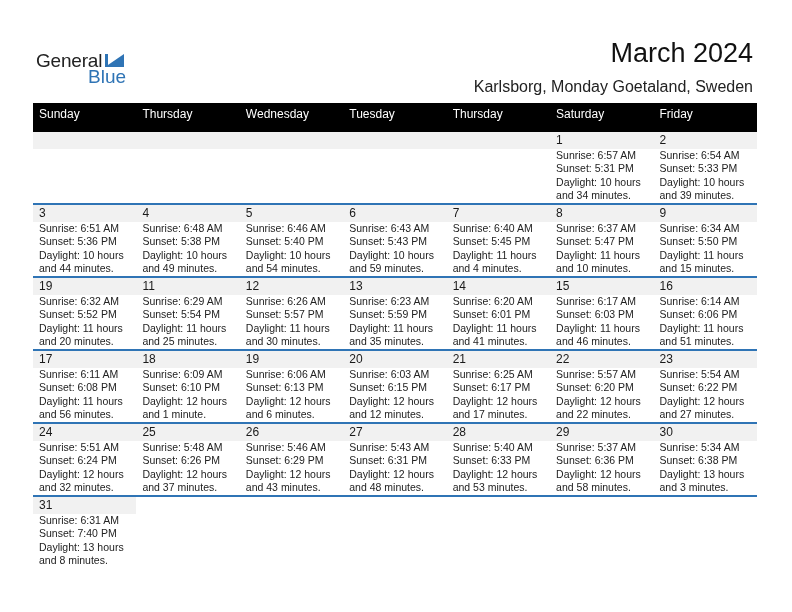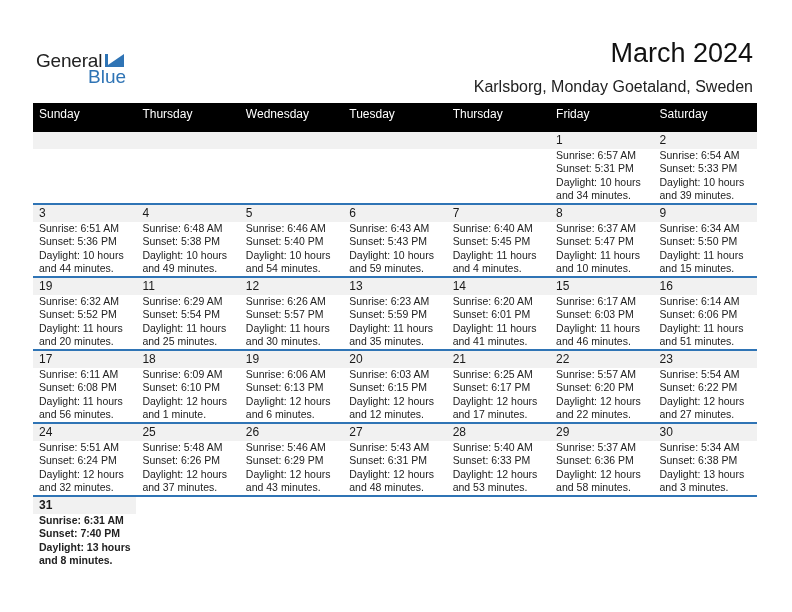--- a/index.html
+++ b/index.html
@@ -8,21 +8,21 @@
   .logo .general { position:absolute; left:0; top:0; font-size:19px; color:#222; letter-spacing:-0.2px; }
   .logo .blue { position:absolute; left:52px; top:16px; font-size:19px; color:#2f74b5; }
   .logo .tri { position:absolute; left:69px; top:4px; width:0; height:0; border-left:19px solid transparent; border-bottom:13px solid #2f74b5; }
   .logo .tri2 { position:absolute; left:69px; top:4px; width:3px; height:13px; background:#2f74b5; }
   .title { position:absolute; right:39px; top:38px; font-size:27px; color:#111; }
   .subtitle { position:absolute; right:39px; top:78px; font-size:16px; color:#222; }
   .cal { position:absolute; left:33px; top:103px; width:724px; }
   .hdr { display:flex; height:29px; background:#000000; }
   .hdr div { width:103.43px; box-sizing:border-box; padding-left:6px; color:#ffffff; font-size:12px; line-height:23px; }
   .week { display:flex; height:73px; position:relative; border-bottom:2px solid #2f74b5; box-sizing:border-box; }
-  .week.last { border-bottom:none;font-weight:bold; }
+  .week.last { border-bottom:none; }
   .band { position:absolute; left:0; right:0; top:0; height:17px; background:#f1f1f1; }
   .cell { width:103.43px; position:relative; box-sizing:border-box; padding-left:6px; }
   .cell .num { font-size:12px; line-height:17px; height:17px; color:#1a1a1a; }
   .cell .ln { font-size:10.5px; line-height:13.4px; color:#222; white-space:nowrap; }
 </style>
 </head>
 <body>
 
 <div class="logo">
   <span class="general">General</span>
@@ -34,22 +34,22 @@
 <div class="title">March 2024</div>
 <div class="subtitle">Karlsborg, Monday Goetaland, Sweden</div>
 
 <div class="cal">
   <div class="hdr">
     <div>Sunday</div>
     <div>Thursday</div>
     <div>Wednesday</div>
     <div>Tuesday</div>
     <div>Thursday</div>
+    <div>Saturday</div>
     <div>Friday</div>
-    <div>Saturday</div>
   </div>
   <div id="weeks">
       <div class="week">
         <div class="band"></div>
         <div class="cell">
           <div class="num"></div>
           <div class="ln"></div>
           <div class="ln"></div>
           <div class="ln"></div>
           <div class="ln"></div>

